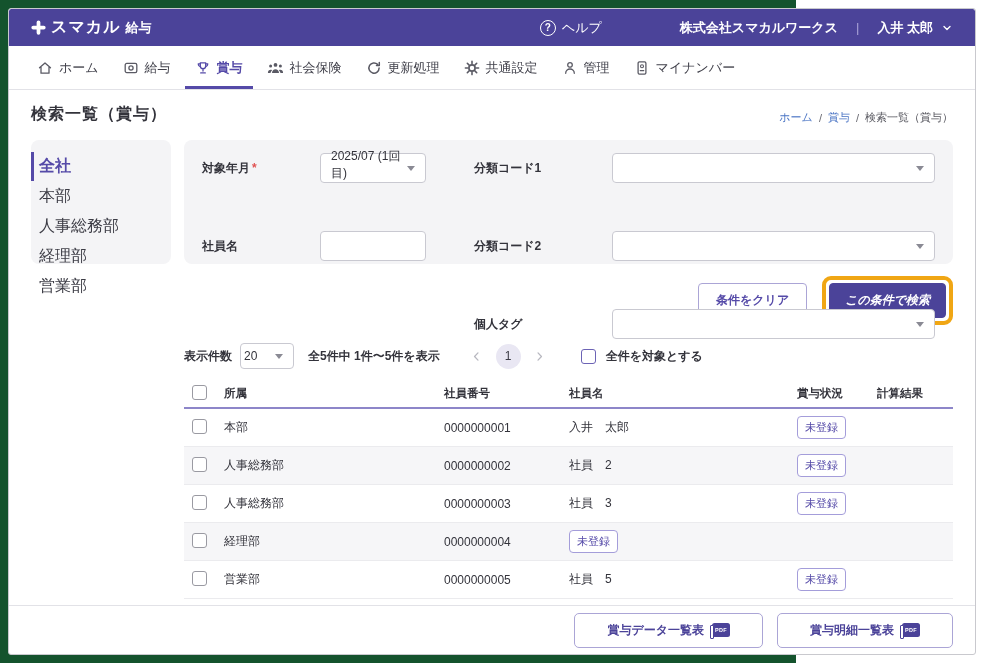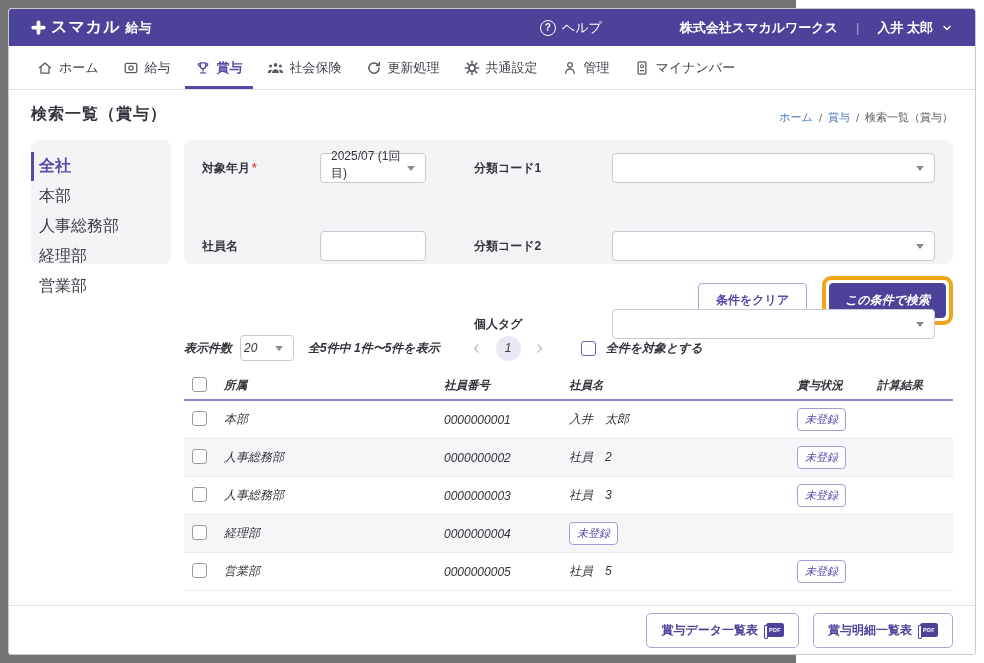--- a/index.html
+++ b/index.html
@@ -1,18 +1,18 @@
 <!DOCTYPE html>
 <html lang="ja"><head>
 <meta charset="utf-8">
 <style>
   * { margin:0; padding:0; box-sizing:border-box; }
   html,body { width:984px; height:663px; background:#fff;
     font-family:"Liberation Sans","DejaVu Sans",sans-serif; }
-  .stage { position:relative; width:796px; height:663px; background:#737373; }
+  .stage { position:relative; width:796px; height:663px; background:#14532d; }
   .page { position:absolute; left:8px; top:8px; width:968px; height:647px;
     border:1px solid #c9c9ce; border-radius:3px; background:#fff;
     display:flex; flex-direction:column; overflow:hidden; }
 
   
   .topbar { height:37px; background:#4b4399; display:flex; align-items:center;
     padding:0 22px; color:#fff; flex:0 0 auto; border-radius:2px 2px 0 0; }
   .logo { display:flex; align-items:center; gap:5px; }
   .logo-main { font-size:16px; font-weight:bold; letter-spacing:1px; }
   .logo-sub { font-size:13px; font-weight:600; }
@@ -64,21 +64,21 @@
 
   
   .btn-row { display:flex; justify-content:flex-end; align-items:center; gap:15px; margin-top:14px; height:44px; }
   .btn-outline { background:#fff; border:1px solid #aba5d6; border-radius:4px; color:#554aa8;
     font-size:12px; font-weight:bold; padding:8px 17px; cursor:pointer; }
   .hl-ring { border:4px solid #f0a614; border-radius:9px; padding:3px; }
   .btn-primary { background:#4b4399; border:1px solid #4b4399; border-radius:4px; color:#fff;
     font-size:12px; font-weight:bold; padding:8px 15px; cursor:pointer;font-style:italic; }
 
   
-  .list-area { margin-left:153px; margin-top:12px;font-style:italic; }
+  .list-area { margin-left:153px; margin-top:20px; }
   .controls { display:flex; align-items:center; font-size:12px; color:#33333b; height:28px; }
   .ctl-label { font-weight:bold; }
   .pagesize { position:relative; width:54px; height:26px; background:#fff; border:1px solid #c9c9d1;
     border-radius:4px; display:flex; align-items:center; padding-left:3px; font-size:12px;
     margin:0 14px 0 8px; cursor:pointer; }
   .range { font-weight:bold; margin-right:26px; }
   .pager { display:flex; align-items:center; gap:8px; margin-right:30px; }
   .pg-arrow { width:22px; height:22px; display:flex; align-items:center; justify-content:center;
     color:#b8b8c0; cursor:pointer; }
   .pg-num { width:25px; height:25px; border-radius:50%; background:#e9e7f3; display:flex;
@@ -98,21 +98,21 @@
     border-bottom:1px solid #ebebee; }
   .t-row.alt { background:#f6f6f8; }
   .cell-chk { padding-left:8px; }
   .badge { display:inline-block; border:1px solid #a49dda; border-radius:4px; color:#554aa8;
     background:#fff; font-size:11px; padding:3px 7px; }
 
   
   .footer { margin-top:auto; border-top:1px solid #e2e2e7; height:49px; flex:0 0 auto;
     display:flex; align-items:center; justify-content:flex-end; gap:14px; padding:0 22px; }
   .btn-pdf { display:flex; align-items:center; gap:8px; background:#fff; border:1px solid #aba5d6;
-    border-radius:5px; color:#4b4399; font-size:12px; font-weight:bold; padding:8px 14px; cursor:pointer; }
+    border-radius:5px; color:#4b4399; font-size:12px; font-weight:bold; padding:8px 32px; cursor:pointer; }
   .pdf-ic { width:18px; height:14px; background:#4b4399; border-radius:2.5px; color:#fff;
     font-size:5.5px; font-weight:bold; display:flex; align-items:center; justify-content:center;
     letter-spacing:.3px; position:relative; }
   .pdf-ic::after { content:""; position:absolute; left:-2.5px; top:2px; width:2px; height:12px;
     background:#fff; border:1px solid #4b4399; border-radius:1px; }
 </style>
 </head>
 <body>
 
 <div class="stage">

